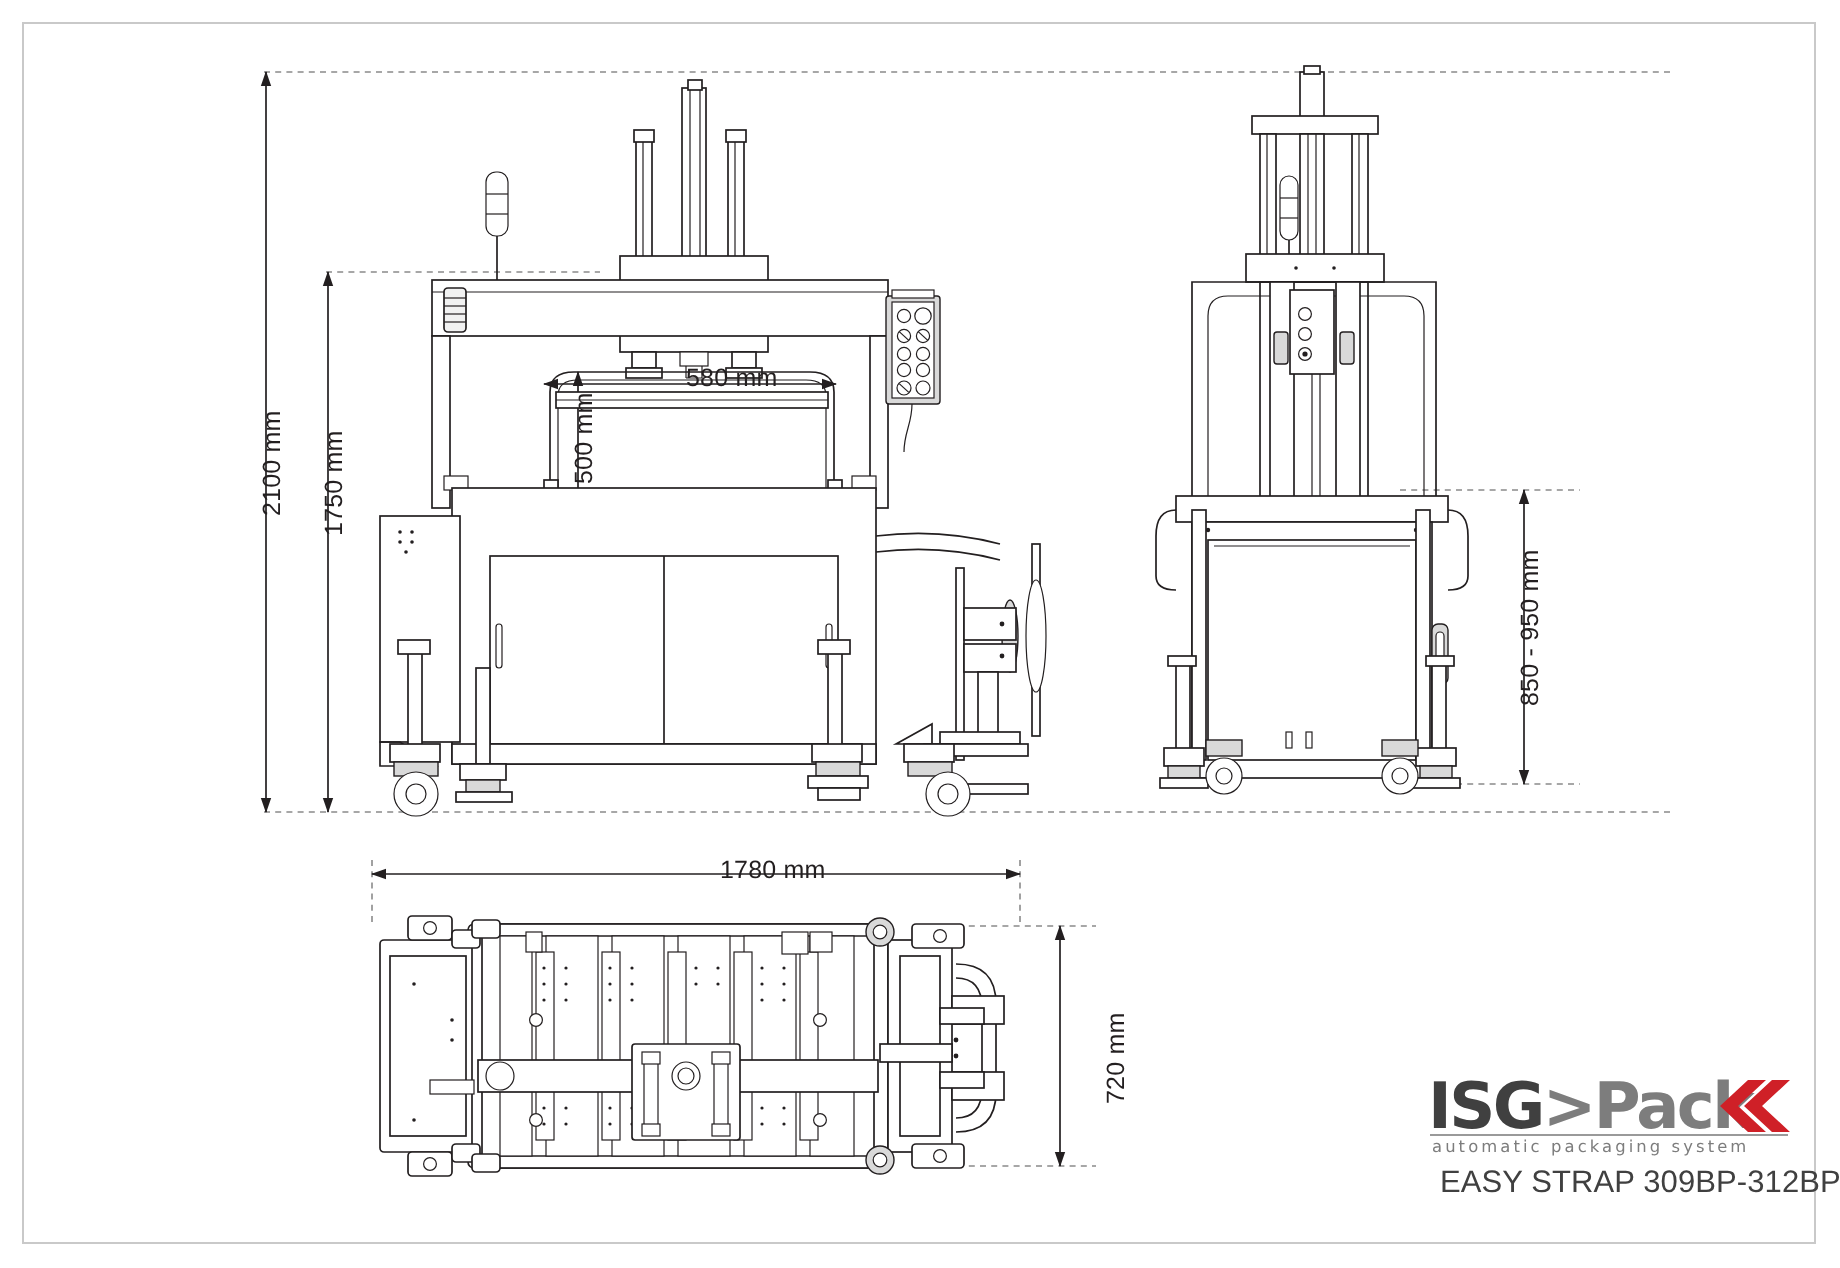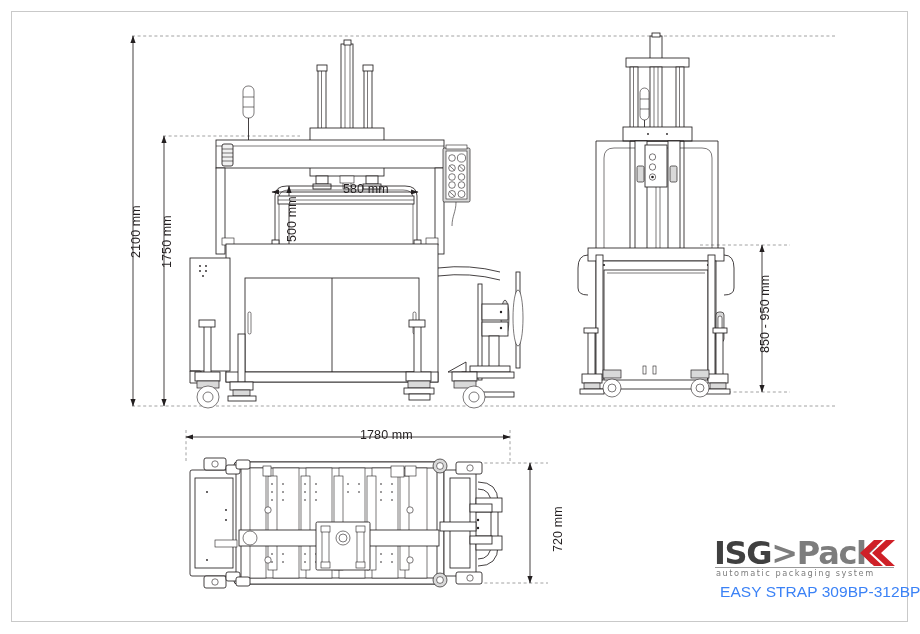--- a/index.html
+++ b/index.html
@@ -96,21 +96,21 @@
     width: 179px;
     height: 1px;
     background: #9a9a9a;
   }
   #model-name {
     position: absolute;
     left: 6px;
     top: 46px;
     font-family: "Liberation Sans", sans-serif;
     font-size: 15.5px;
-    color: #3b82f6;
+    color: #404040;
     white-space: nowrap;
     letter-spacing: 0.05px;
   }
 </style>
 </head>
 <body>
 
 <div id="sheet">
 
   <div id="border-frame"></div>

